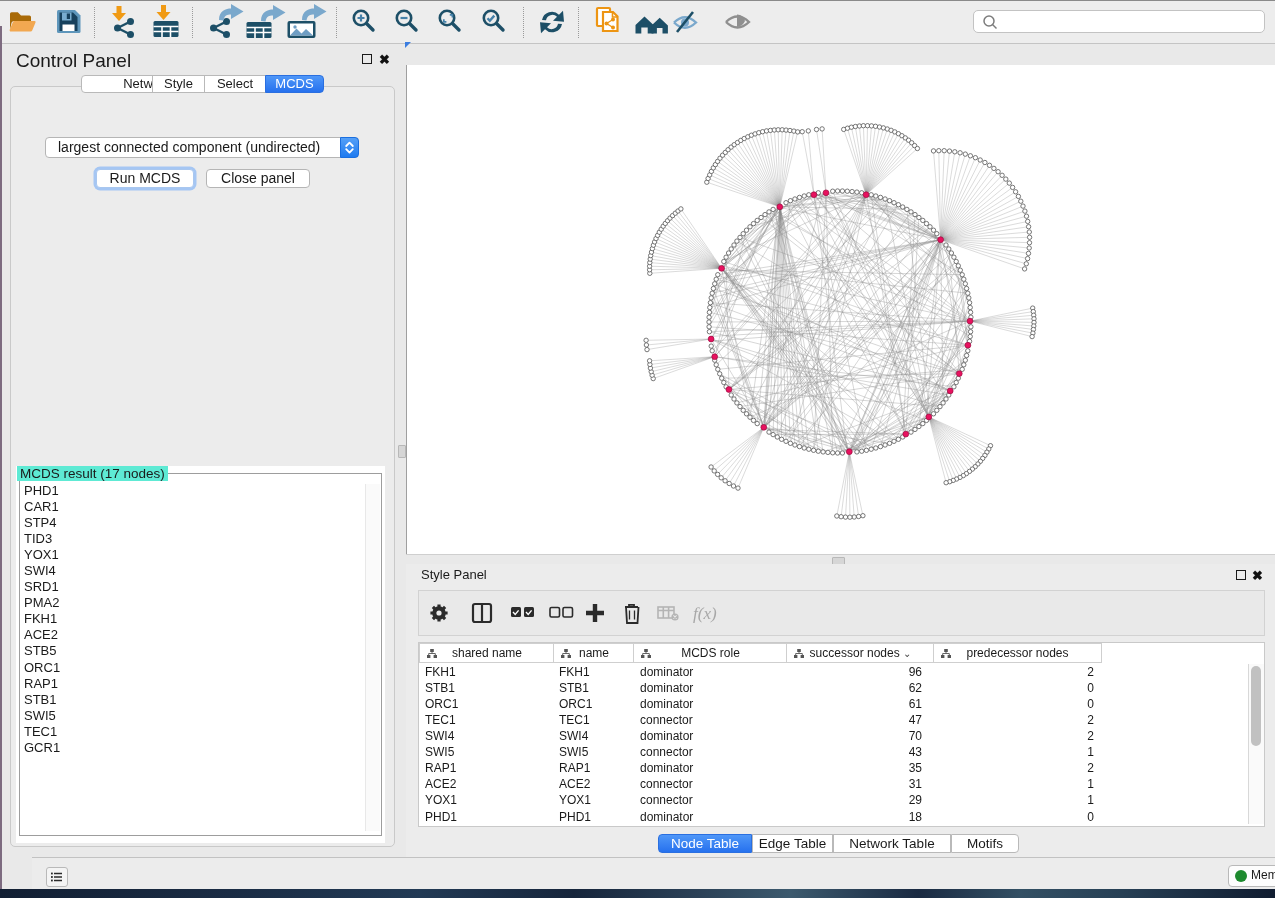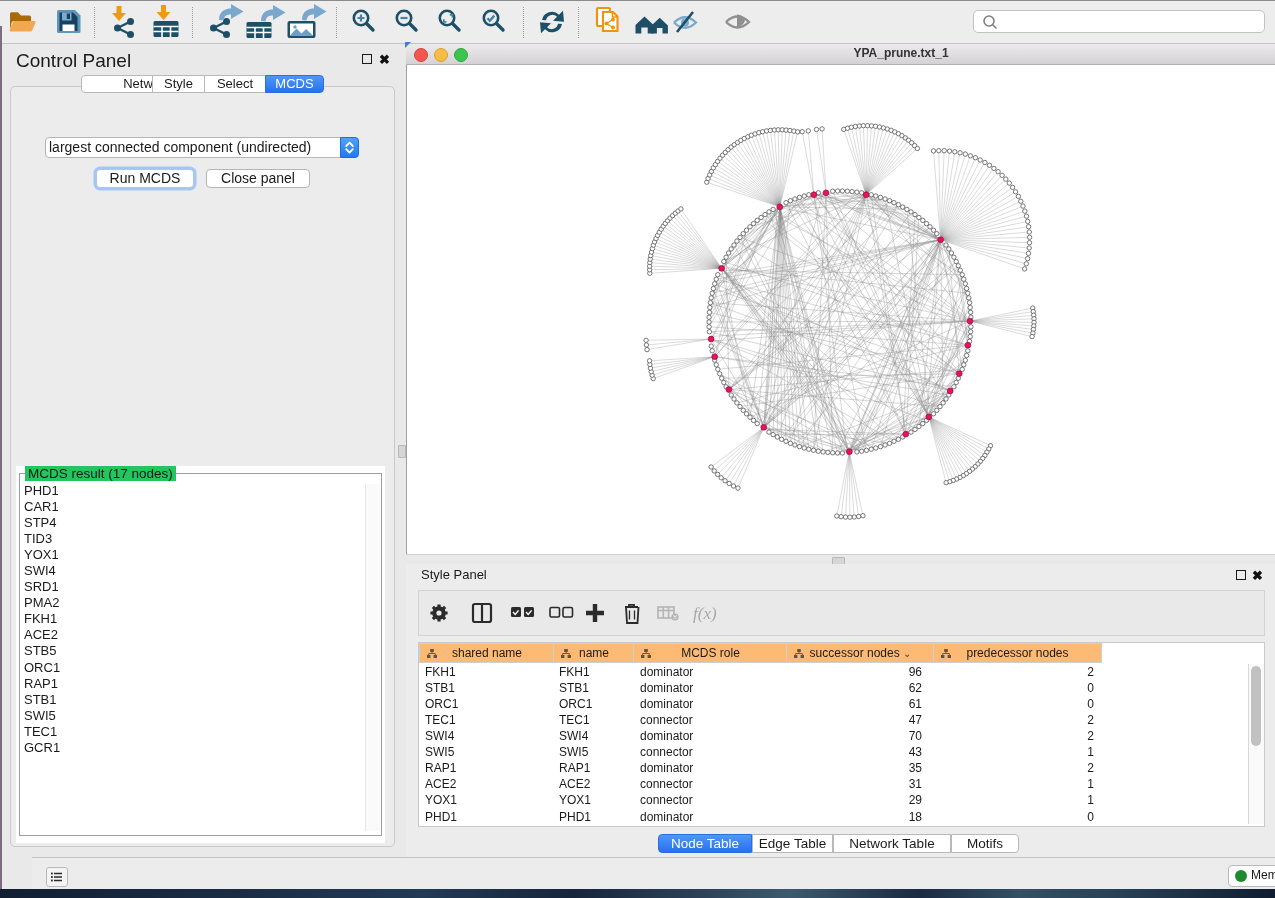--- a/index.html
+++ b/index.html
@@ -19,21 +19,21 @@
 .tab{position:absolute;top:30px;height:16px;background:#fff;border:1px solid #b9b9b9;
  font-size:13px;color:#1a1a1a;text-align:center;line-height:16px;}
 
 #netwin{left:406px;top:44px;width:869px;height:510px;}
 #nettitle{position:absolute;left:0;top:0;width:869px;height:20px;
  background:linear-gradient(#eceaec,#d4d2d4);border-bottom:1px solid #b3b3b3;}
 .light{position:absolute;top:4px;width:12px;height:12px;border-radius:50%;}
 #netcanvas{position:absolute;left:0;top:21px;width:869px;height:489px;background:#fff;border-left:1px solid #9f9f9f;box-sizing:border-box;}
 
 #tpanel{left:406px;top:564px;width:869px;height:293px;background:#ececec;}
-.hc{position:absolute;top:0;height:17px;border:1px solid #cfcfcf;background:#fdba74;
+.hc{position:absolute;top:0;height:17px;border:1px solid #cfcfcf;background:#ffffff;
  text-align:center;line-height:17px;padding-top:1px;}
 .hc svg{position:absolute;left:7px;top:5px;}
 .btab{position:absolute;top:270px;height:17px;background:#fff;border:1px solid #b9b9b9;
  font-size:13.5px;color:#1a1a1a;text-align:center;line-height:17px;}
 .trow{position:absolute;height:16px;line-height:16px;width:100%;}
 .tc{position:absolute;top:0;height:16px;}
 
 #statusbar{left:0;top:857px;width:1275px;height:31px;background:#ececec;border-top:1px solid #c2c2c2;margin-left:32px;}
 #wallpaper{left:0;top:889px;width:1275px;height:9px;
  background:linear-gradient(90deg,#121f33,#1a2c44 18%,#223a55 33%,#16253b 45%,#2c4258 55%,#3c5a6e 62%,#1a2a42 72%,#335064 80%,#274055 88%,#101c30);}
@@ -177,49 +177,43 @@
   <div style="position:absolute;left:360px;top:9px;width:8px;height:8px;border:1.5px solid #1a1a1a;"></div>
   <div style="position:absolute;left:377px;top:7px;font-size:13px;font-weight:bold;color:#111;">✖</div>
   <div id="tabpanel"></div>
 
   <div class="tab" style="left:79px;width:70px;border-radius:4px 0 0 4px;padding-left:30px;">Network</div>
   <div class="tab" style="left:150px;width:51px;">Style</div>
   <div class="tab" style="left:202px;width:60px;">Select</div>
   <div class="tab" style="left:263px;width:57px;border:1px solid #2a6fe0;border-radius:0 4px 4px 0;background:linear-gradient(#4f97f8,#2671ee);color:#fff;">MCDS</div>
 
   <div style="position:absolute;left:43px;top:92px;width:312px;height:19px;background:#fff;border:1px solid #b5b5b5;border-radius:4px;">
-    <div style="position:absolute;left:3px;top:1px;font-size:14px;color:#1a1a1a;">largest connected component (undirected)</div>
+    <div style="position:absolute;left:12px;top:1px;font-size:14px;color:#1a1a1a;">largest connected component (undirected)</div>
     <div style="position:absolute;right:-1px;top:-1px;width:17px;height:19px;border-radius:0 4px 4px 0;background:linear-gradient(#55a0f7,#1f7bf0);border:1px solid #1a6fe0;">
       <svg width="17" height="19" viewBox="0 0 17 19">
           <path d="M5.2 8 L8.5 4.6 L11.8 8" fill="none" stroke="#fff" stroke-width="1.8" stroke-linecap="round" stroke-linejoin="round"></path>
           <path d="M5.2 11.2 L8.5 14.6 L11.8 11.2" fill="none" stroke="#fff" stroke-width="1.8" stroke-linecap="round" stroke-linejoin="round"></path>
         </svg>
     </div>
   </div>
 
   <div style="position:absolute;left:94px;top:124px;width:96px;height:17px;background:#fff;border:1px solid #a9c7ef;border-radius:4px;box-shadow:0 0 0 2.5px #a5c6f3;font-size:14px;color:#1a1a1a;text-align:center;line-height:17px;">Run MCDS</div>
   <div style="position:absolute;left:204px;top:124px;width:102px;height:17px;background:#fff;border:1px solid #b5b5b5;border-radius:4px;font-size:14px;color:#1a1a1a;text-align:center;line-height:17px;">Close panel</div>
 
   <div style="position:absolute;left:14px;top:421px;width:369px;height:377px;background:#fff;">
     <div style="position:absolute;left:3px;top:7px;right:3px;bottom:7px;border:1px solid #9d9d9d;"></div>
-    <div style="position:absolute;left:9px;top:0px;background:#22c55e;padding:0 3px;font-size:13.5px;color:#1a1a1a;">MCDS result (17 nodes)</div>
+    <div style="position:absolute;left:1px;top:0px;background:#5eead4;padding:0 3px;font-size:13.5px;color:#1a1a1a;">MCDS result (17 nodes)</div>
     <div style="position:absolute;left:349px;top:18px;width:14px;height:347px;background:#fafafa;border-left:1px solid #e8e8e8;"></div>
     <div style="position:absolute;left:8px;top:17px;font-size:13px;color:#1a1a1a;line-height:16.05px;">PHD1<br>CAR1<br>STP4<br>TID3<br>YOX1<br>SWI4<br>SRD1<br>PMA2<br>FKH1<br>ACE2<br>STB5<br>ORC1<br>RAP1<br>STB1<br>SWI5<br>TEC1<br>GCR1</div>
   </div>
 </div>
 <div class="abs" id="netwin">
     <svg width="6" height="6" style="position:absolute;left:-1px;top:-2px;z-index:5">
       <path d="M0 0 L6 0 L0 6 Z" fill="#3b7de0"></path>
     </svg>
-  <div id="nettitle">
-    <div class="light" style="left:8px;background:#f2564d;border:0.5px solid #d8453c;"></div>
-    <div class="light" style="left:28px;background:#f6bd44;border:0.5px solid #dca02f;"></div>
-    <div class="light" style="left:48px;background:#3bc44e;border:0.5px solid #2fa83f;"></div>
-    <div style="position:absolute;left:395px;width:200px;top:2px;text-align:center;font-size:12px;font-weight:bold;color:#333;">YPA_prune.txt_1</div>
-  </div>
   <div id="netcanvas">
       <svg width="869" height="490" viewBox="406 64 869 490" style="position:absolute;left:0;top:0">
 <g stroke="#878787" stroke-width="0.55">
 <line x1="778.8" y1="205.8" x2="705.8" y2="181.2" stroke-opacity="0.55"></line>
 <line x1="778.8" y1="205.8" x2="707.1" y2="177.5" stroke-opacity="0.55"></line>
 <line x1="778.8" y1="205.8" x2="708.7" y2="173.9" stroke-opacity="0.55"></line>
 <line x1="778.8" y1="205.8" x2="710.4" y2="170.4" stroke-opacity="0.55"></line>
 <line x1="778.8" y1="205.8" x2="712.3" y2="166.9" stroke-opacity="0.55"></line>
 <line x1="778.8" y1="205.8" x2="714.4" y2="163.6" stroke-opacity="0.55"></line>
 <line x1="778.8" y1="205.8" x2="716.6" y2="160.4" stroke-opacity="0.55"></line>

